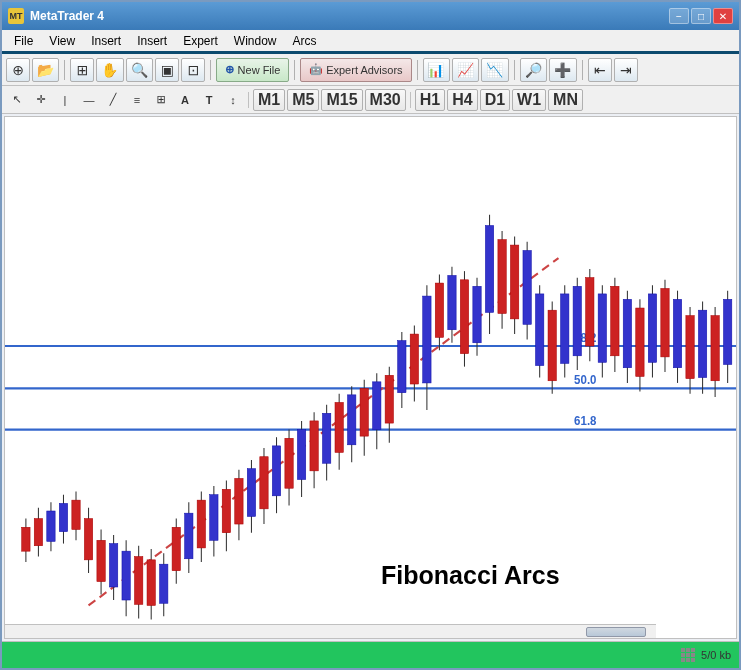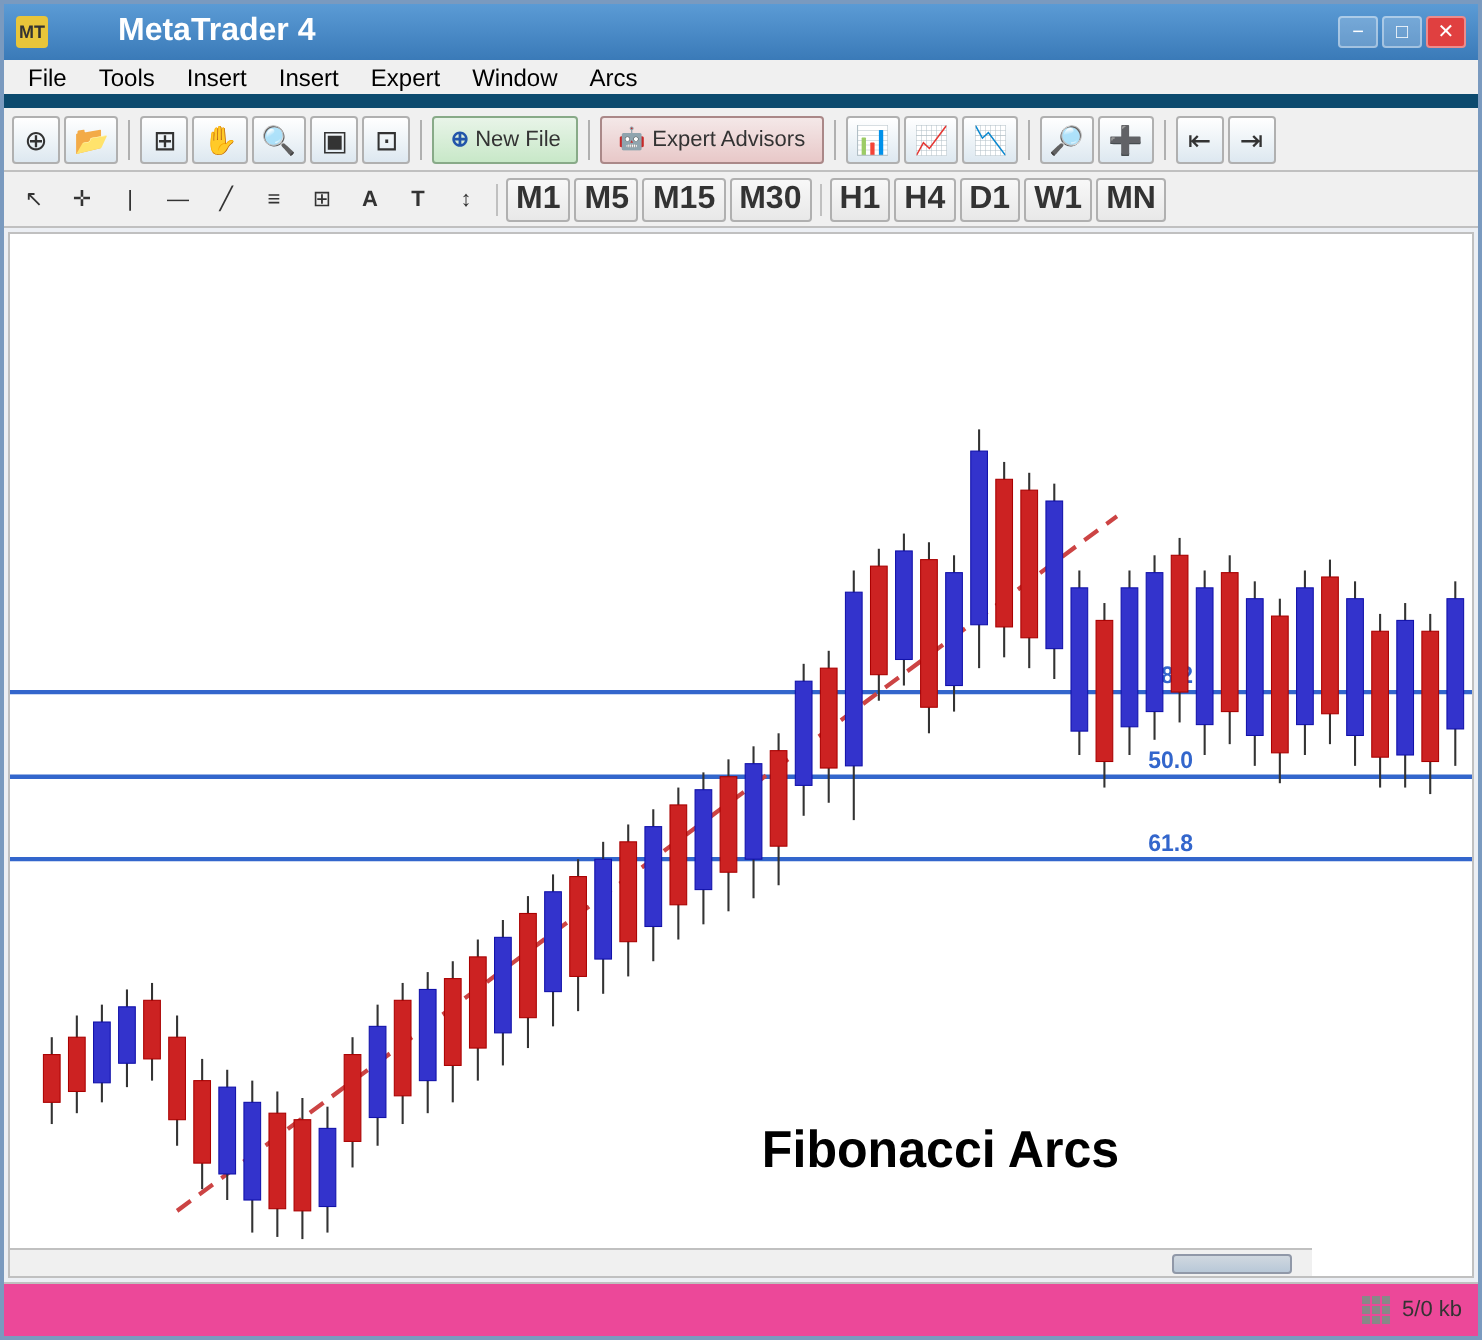--- a/index.html
+++ b/index.html
@@ -39,24 +39,23 @@
       border-radius: 2px;
       display: flex;
       align-items: center;
       justify-content: center;
       font-size: 9px;
       color: #333;
       font-weight: bold;
     }
     .title-bar-text {
       color: white;
-      font-size: 16px;
+      font-size: 12px;
       font-weight: bold;
       flex: 1;
-      margin-left: 29px;
     }
     .title-bar-controls {
       display: flex;
       gap: 2px;
     }
     .title-btn {
       width: 20px;
       height: 16px;
       border: 1px solid rgba(255,255,255,0.4);
       background: rgba(255,255,255,0.2);
@@ -72,21 +71,21 @@
       background: #e04040;
     }
 
     
     .menu-bar {
       background: #f0f0f0;
       height: 24px;
       display: flex;
       align-items: center;
       padding: 0 4px;
-      border-bottom: 7px solid #0c4a6e;
+      border-bottom: 3px solid #0c4a6e;
       flex-shrink: 0;
     }
     .menu-item {
       padding: 2px 8px;
       cursor: pointer;
       font-size: 12px;
       color: #000;
       border-radius: 2px;
     }
 
@@ -188,21 +187,21 @@
       flex: 1;
       background: white;
       position: relative;
       overflow: hidden;
       border: 1px solid #c0c0c0;
       margin: 2px;
     }
 
     
     .status-bar {
-      background: #ec4899;
+      background: #22c55e;
       height: 22px;
       display: flex;
       align-items: center;
       padding: 13px 8px;
       border-top: 1px solid #c0c0c0;
       font-size: 11px;
       color: #333;
       flex-shrink: 0;
       justify-content: space-between;
     }
@@ -268,21 +267,21 @@
     <span class="title-bar-text">MetaTrader 4</span>
     <div class="title-bar-controls">
       <div class="title-btn">−</div>
       <div class="title-btn">□</div>
       <div class="title-btn close">✕</div>
     </div>
   </div>
 
   <div class="menu-bar">
     <div class="menu-item">File</div>
-    <div class="menu-item">Tools</div>
+    <div class="menu-item">View</div>
     <div class="menu-item">Insert</div>
     <div class="menu-item">Insert</div>
     <div class="menu-item">Expert</div>
     <div class="menu-item">Window</div>
     <div class="menu-item">Arcs</div>
   </div>
 
   <div class="toolbar">
 
     <div class="toolbar-btn">

